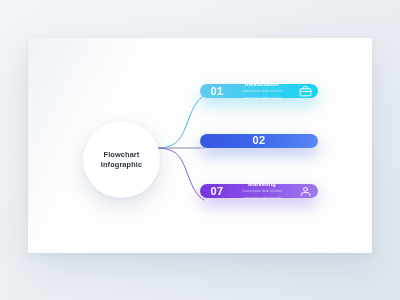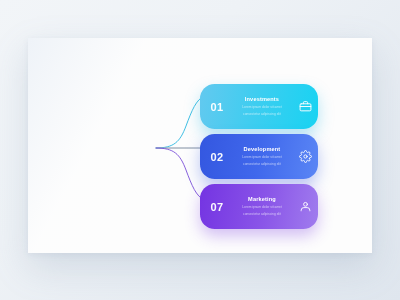--- a/index.html
+++ b/index.html
@@ -62,30 +62,30 @@
   #links {
     position:absolute; left:0; top:0;
     width:344px; height:215px;
     z-index:2; pointer-events:none;
   }
 
   
   .card {
     position:absolute;
     left:172px;
-    width:118px; height:45px;
+    width:118px; height:14px;
     border-radius:14.5px;
     display:flex; align-items:center;
     z-index:3;
     color:#ffffff;
   }
   #card-1 { top:46px;  background:linear-gradient(100deg,#63c9ef 0%,#3fcdf0 45%,#18d3f2 100%);
             box-shadow:0 7px 15px rgba(40,185,230,.34); }
   #card-2 { top:96px;  background:linear-gradient(100deg,#3457e0 0%,#4068ec 50%,#5a86f5 100%);
-            box-shadow:0 7px 15px rgba(60,95,225,.34); }
+            box-shadow:0 7px 15px rgba(60,95,225,.34);flex-direction:column; }
   #card-3 { top:146px; background:linear-gradient(100deg,#7434e2 0%,#8a55e8 55%,#a07cee 100%);
             box-shadow:0 7px 15px rgba(120,60,225,.32); }
 
   .card-num {
     width:34px;
     flex:0 0 34px;
     text-align:center;
     font-size:11px;
     font-weight:700;
     letter-spacing:.3px;
@@ -132,20 +132,26 @@
 
       <path d="M128 110 H172" stroke="#aab3bf" stroke-width="0.8" fill="none"></path>
 
       <path d="M128 110 C 146 110, 152 104, 158 88 C 164 72, 168 62, 176 58" stroke="#2bb8e0" stroke-width="0.9" fill="none" stroke-linecap="round"></path>
 
       <path d="M128 110 H176" stroke="#9aa6b4" stroke-width="0.9" fill="none" stroke-linecap="round"></path>
 
       <path d="M128 110 C 146 110, 152 116, 158 132 C 164 148, 168 158, 176 162" stroke="#7b4fd8" stroke-width="0.9" fill="none" stroke-linecap="round"></path>
     </svg>
 
+    <div id="hub">
+      <div id="hub-label">
+        <span>Flowchart</span><br>
+        <span>Infographic</span>
+      </div>
+    </div>
 
     <div class="card" id="card-1">
       <div class="card-num">01</div>
       <div class="card-text">
         <div class="card-title">Investments</div>
         <div class="card-sub">Lorem ipsum dolor sit amet</div>
         <div class="card-sub">consectetur adipiscing elit</div>
       </div>
       <div class="card-icon">
         <svg width="13" height="13" viewBox="0 0 24 24" fill="none" stroke="#ffffff" stroke-width="1.7" stroke-linecap="round" stroke-linejoin="round">

